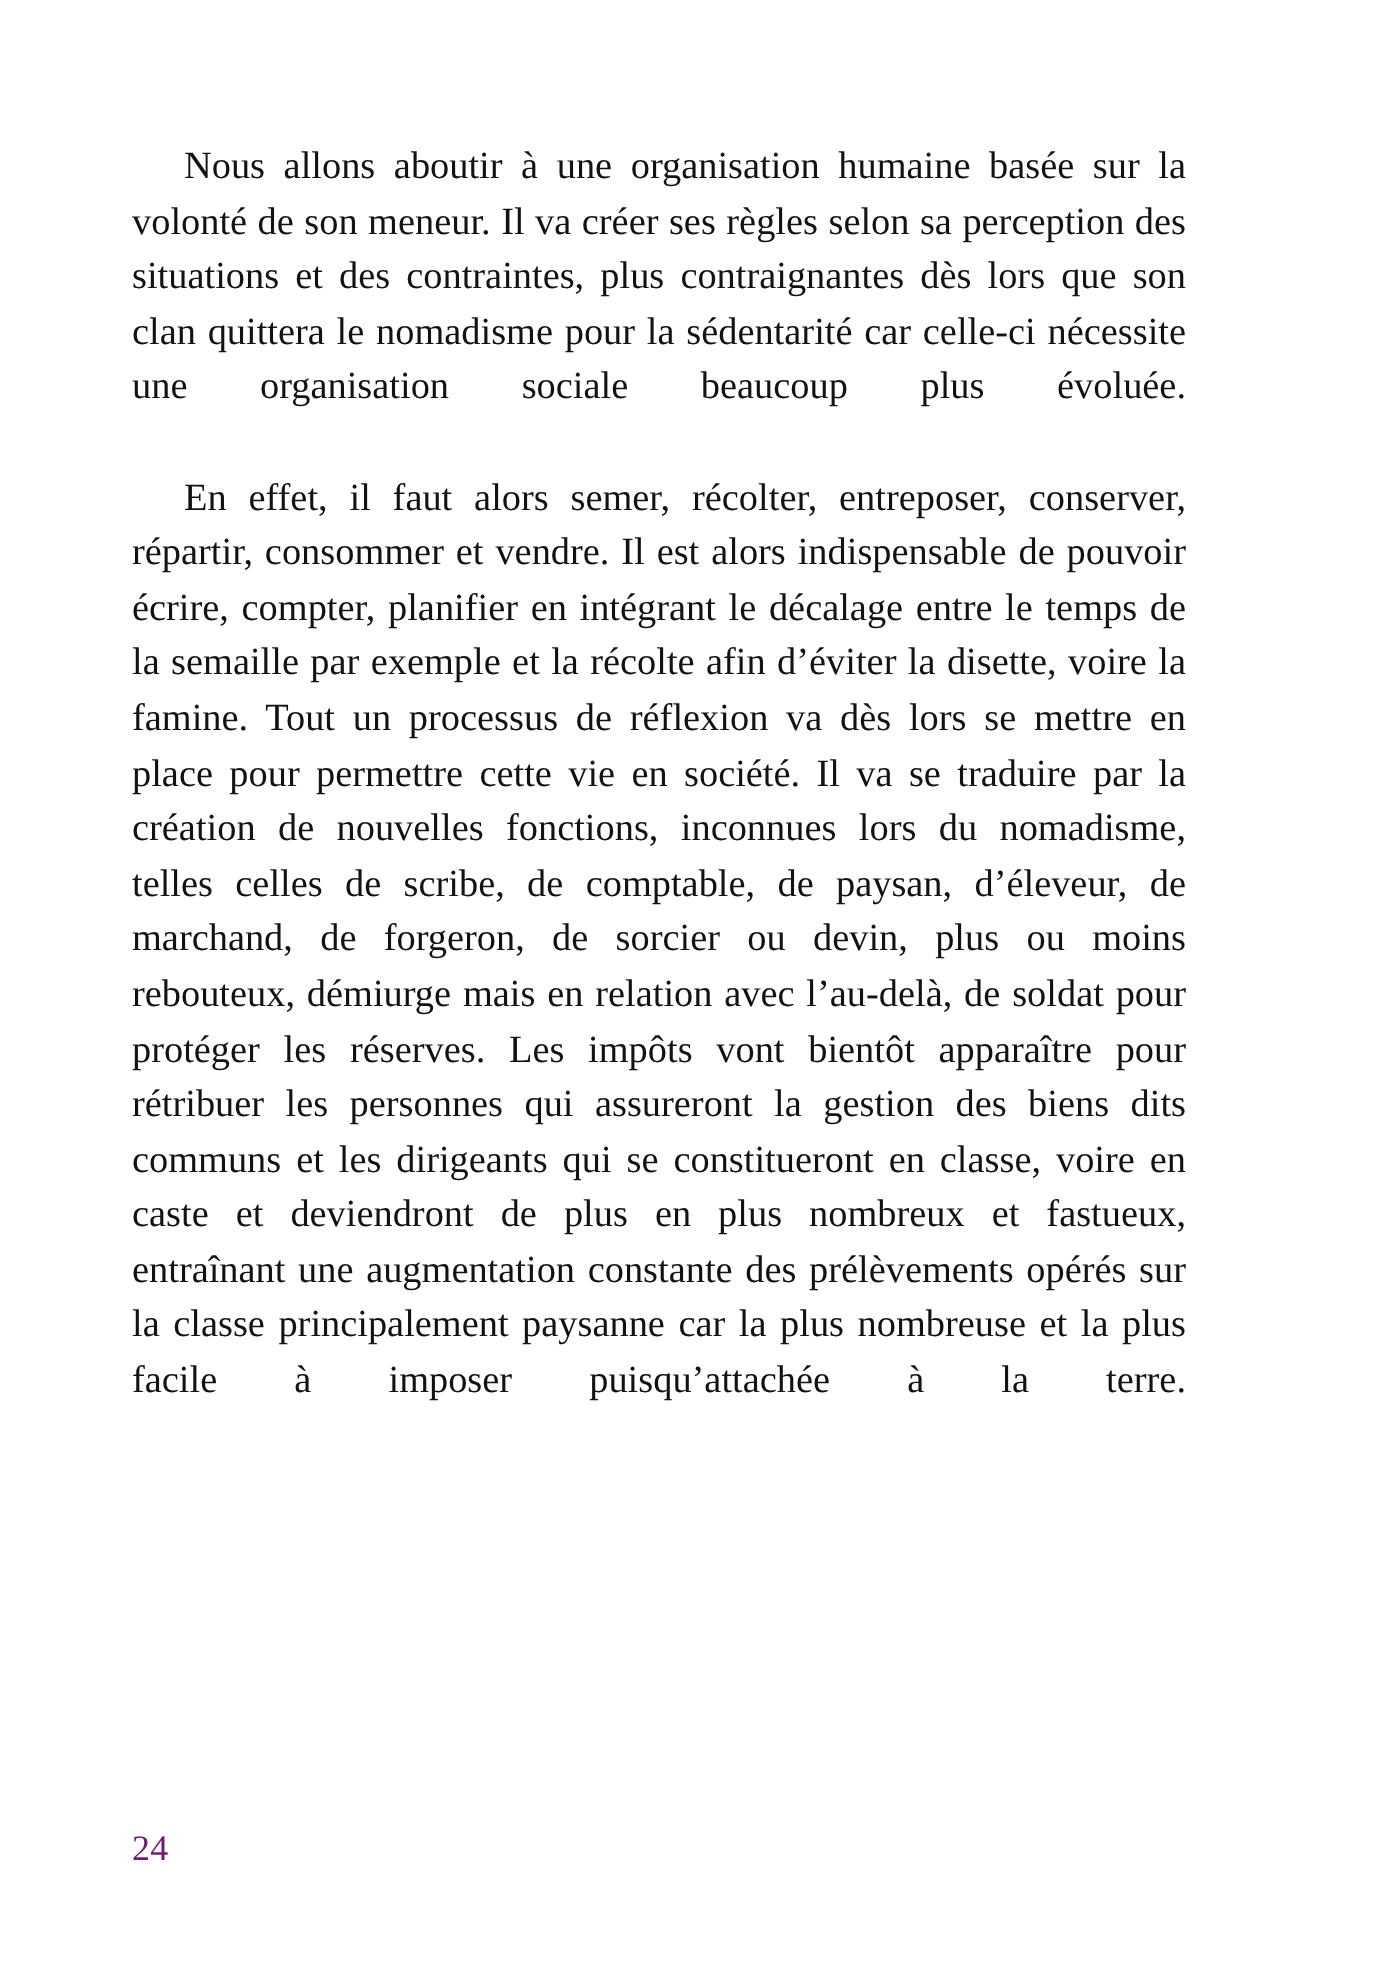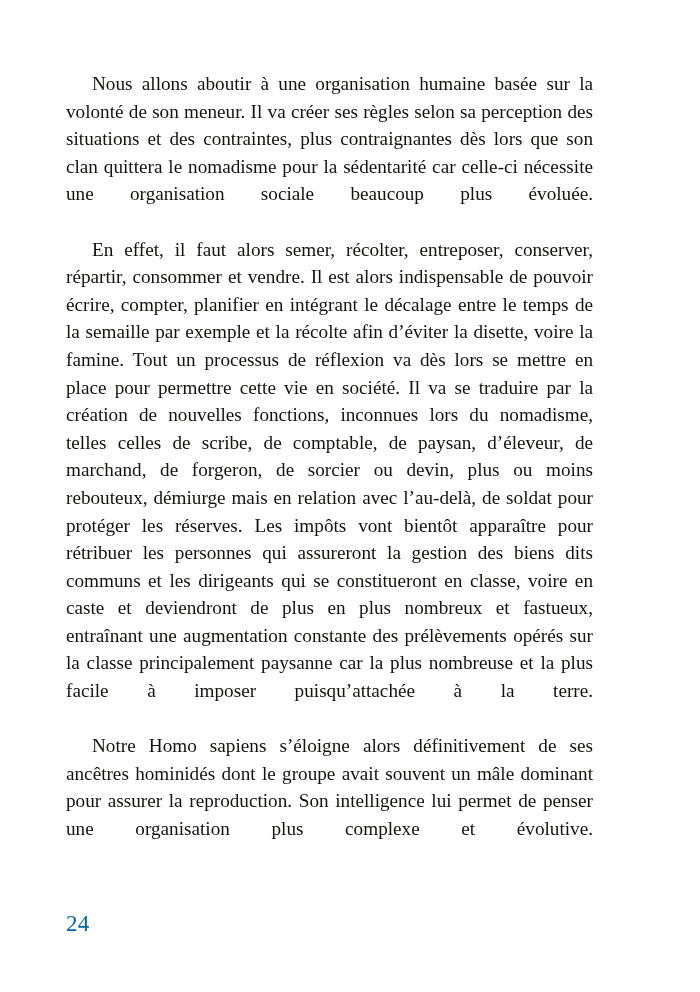--- a/index.html
+++ b/index.html
@@ -49,37 +49,36 @@
   .para::after {
     content: "";
     display: inline-block;
     width: 100%;
   }
 
   .page-number {
     position: absolute;
     left: 66px;
     top: 913px;
-    font-size: 23px;
+    font-size: 18px;
     line-height: 22px;
     letter-spacing: 0.01em;
-    color: #0369a1;
+    color: #701a75;
   }
 </style>
 </head>
 <body>
 
 <div class="page">
 
   <div class="text-block">
 
 
     <p class="para">Nous allons aboutir à une organisation humaine basée sur la volonté de son meneur. Il va créer ses règles selon sa perception des situations et des contraintes, plus contraignantes dès lors que son clan quittera le nomadisme pour la sédentarité car celle-ci nécessite une organisation sociale beaucoup plus évoluée.</p>
 
     <p class="para">En effet, il faut alors semer, récolter, entreposer, conserver, répartir, consommer et vendre. Il est alors indispensable de pouvoir écrire, compter, planifier en intégrant le décalage entre le temps de la semaille par exemple et la récolte afin d’éviter la disette, voire la famine. Tout un processus de réflexion va dès lors se mettre en place pour permettre cette vie en société. Il va se traduire par la création de nouvelles fonctions, inconnues lors du nomadisme, telles celles de scribe, de comptable, de paysan, d’éleveur, de marchand, de forgeron, de sorcier ou devin, plus ou moins rebouteux, démiurge mais en relation avec l’au-delà, de soldat pour protéger les réserves. Les impôts vont bientôt apparaître pour rétribuer les personnes qui assureront la gestion des biens dits communs et les dirigeants qui se constitueront en classe, voire en caste et deviendront de plus en plus nombreux et fastueux, entraînant une augmentation constante des prélèvements opérés sur la classe principalement paysanne car la plus nombreuse et la plus facile à imposer puisqu’attachée à la terre.</p>
 
-    <p class="para">Notre Homo sapiens s’éloigne alors définitivement de ses ancêtres hominidés dont le groupe avait souvent un mâle dominant pour assurer la reproduction. Son intelligence lui permet de penser une organisation plus complexe et évolutive.</p>
 
   </div>
 
   <div class="page-number">24</div>
 
 </div>
 
 </body></html>

